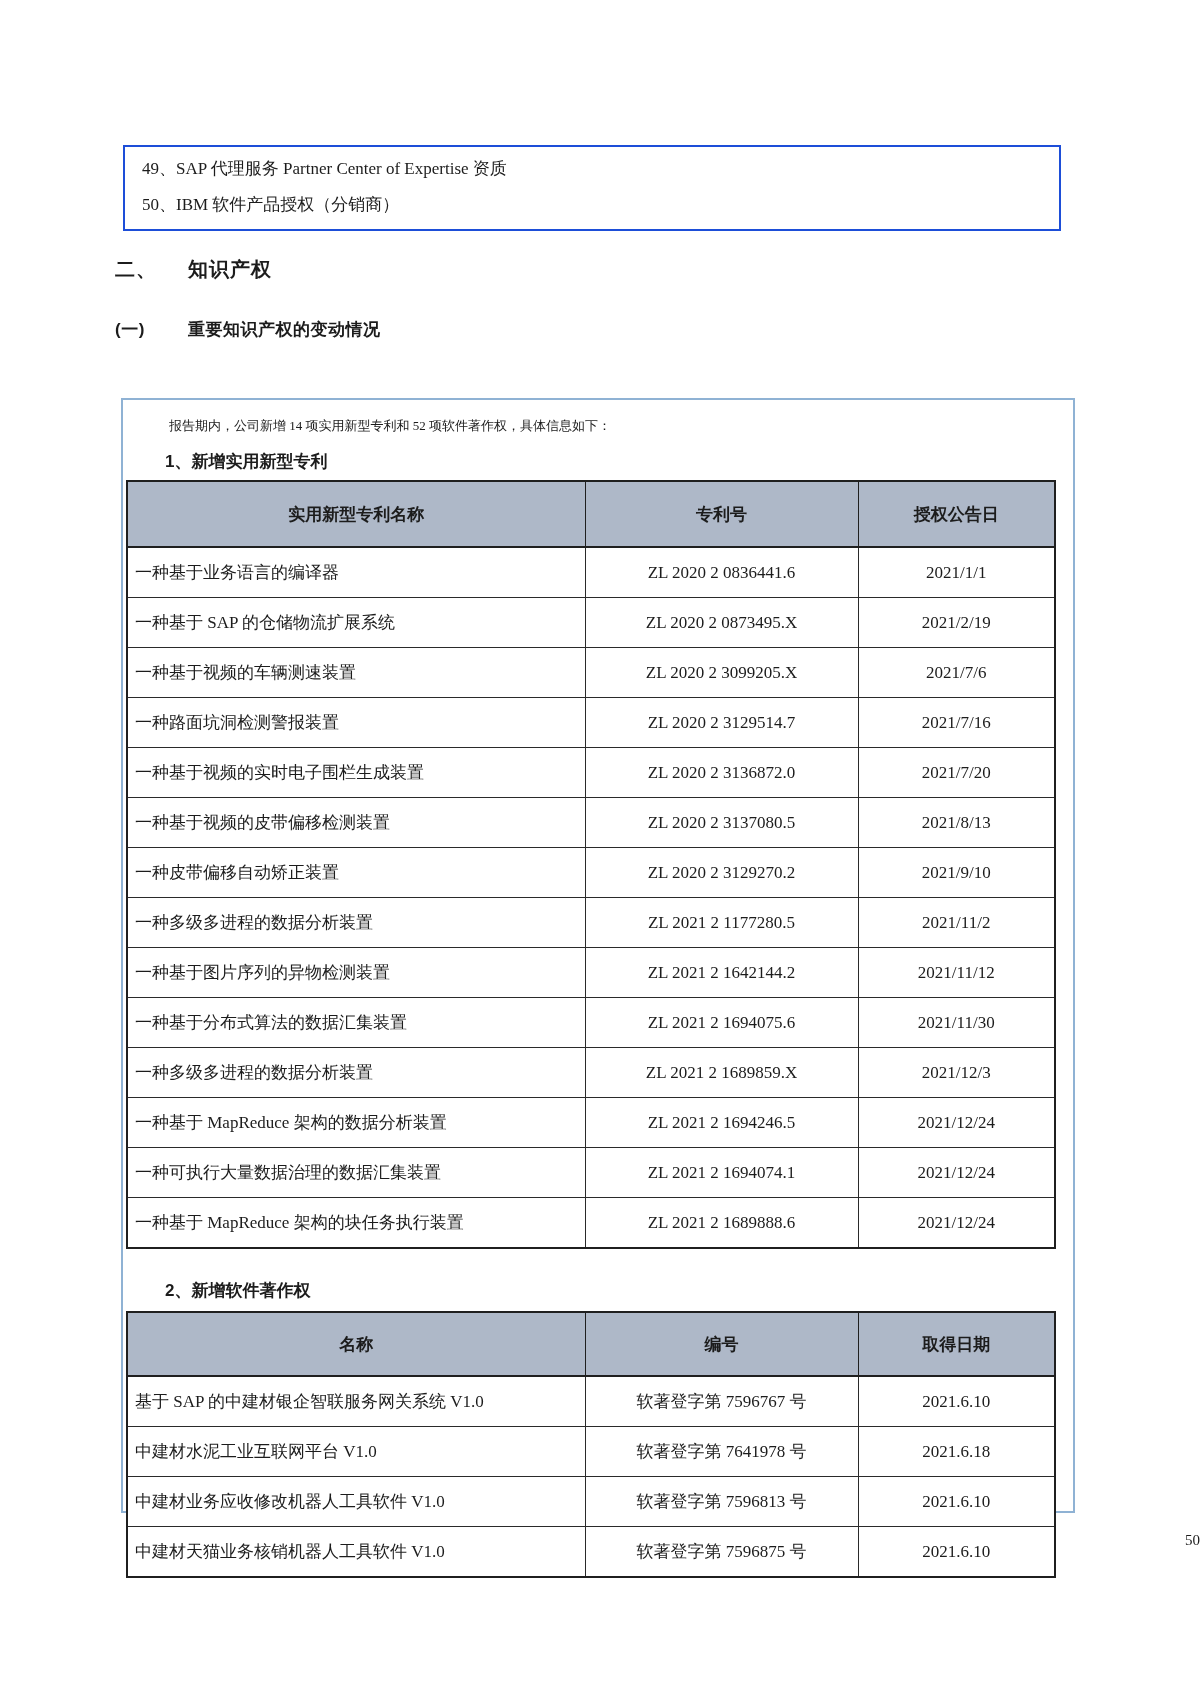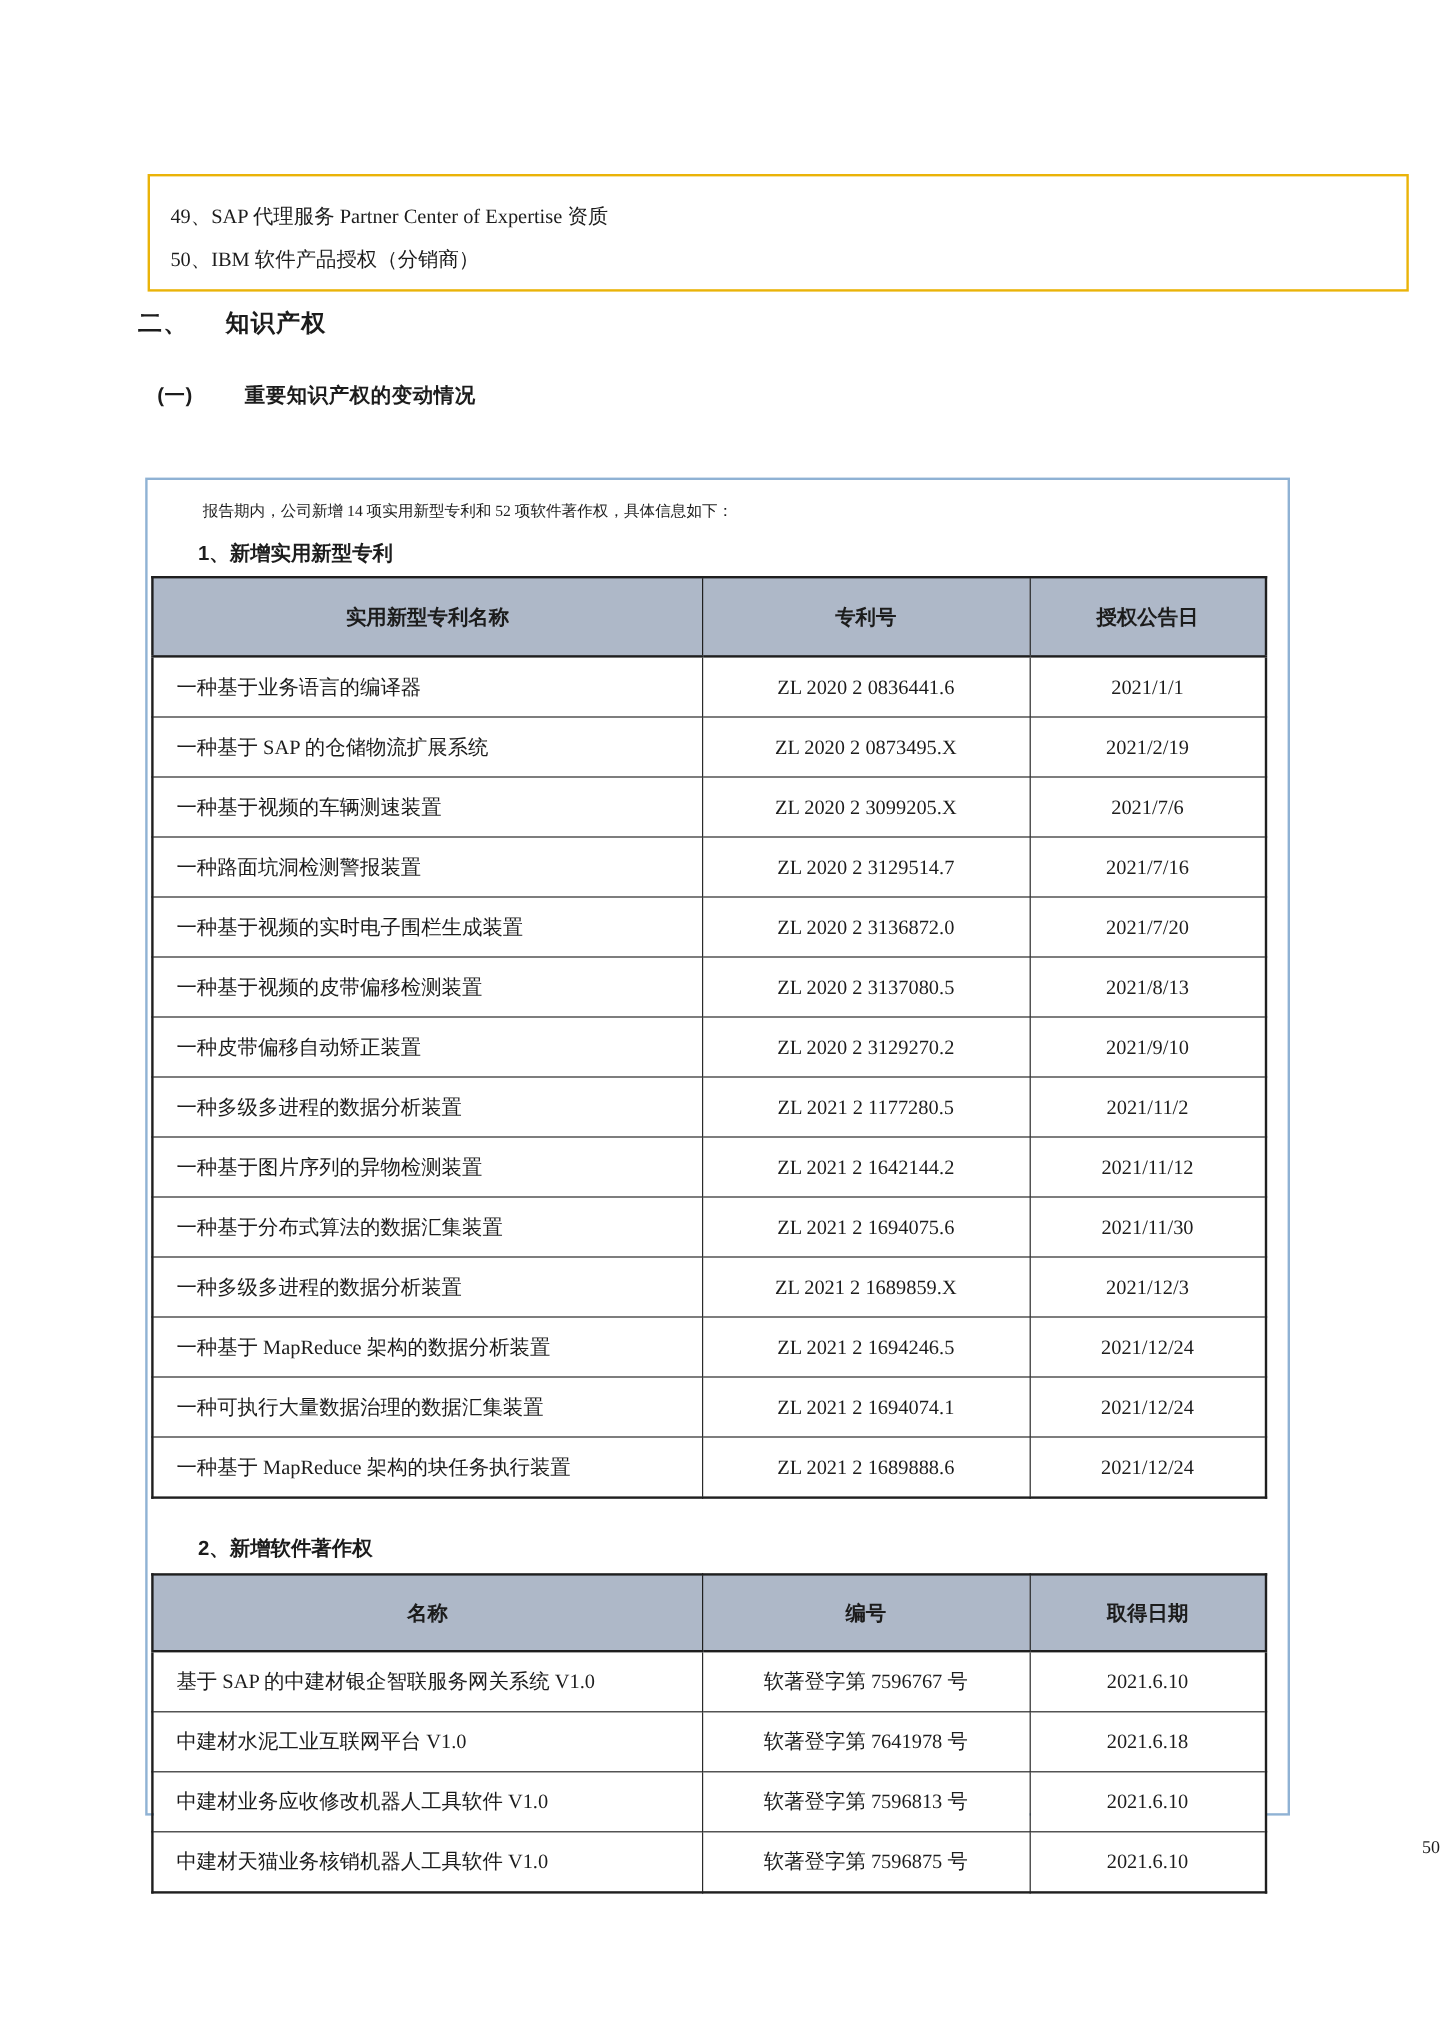--- a/index.html
+++ b/index.html
@@ -14,24 +14,24 @@
     font-family: "Liberation Serif", "DejaVu Serif", serif;
     color: #1c1c1c;
     overflow: hidden;
   }
 
   
   .qual-box {
     position: absolute;
     left: 123px;
     top: 145px;
-    width: 1051px;
+    width: 938px;
     box-sizing: border-box;
-    border: 2px solid #eab308;
-    padding: 16px 10px 6px 17px;
+    border: 2px solid #1d4ed8;
+    padding: 4px 10px 6px 17px;
     background: #fff;
   }
   .qual-line {
     font-size: 17px;
     line-height: 36px;
     white-space: nowrap;
   }
 
   
   .sec-heading {
@@ -46,21 +46,20 @@
   .sec-heading .h-num { display: inline-block; min-width: 73px; }
 
   .subsec-heading {
     position: absolute;
     left: 115px;
     top: 318px;
     font-family: "Liberation Sans", "DejaVu Sans", sans-serif;
     font-weight: bold;
     font-size: 17px;
     letter-spacing: 0.5px;
-    margin-left: 16px;
   }
   .subsec-heading .h-num { display: inline-block; min-width: 73px; font-weight: bold; }
 
   
   .content-box {
     position: absolute;
     left: 121px;
     top: 398px;
     width: 954px;
     height: 1115px;
@@ -103,21 +102,21 @@
   table.doc-table.patents th { height: 62px; }
   table.doc-table td {
     height: 47px;
     font-size: 17px;
     vertical-align: middle;
     border: 1px solid #2a2a2a;
     background: #fff;
     overflow: hidden;
     white-space: nowrap;
   }
-  td.cell-name { text-align: left; padding-left: 19px; }
+  td.cell-name { text-align: left; padding-left: 7px; }
   td.cell-center { text-align: center; }
 
   
   .page-footer {
     position: absolute;
     left: 0;
     top: 1532px;
     width: 100%;
     text-align: right;
     font-size: 15px;

